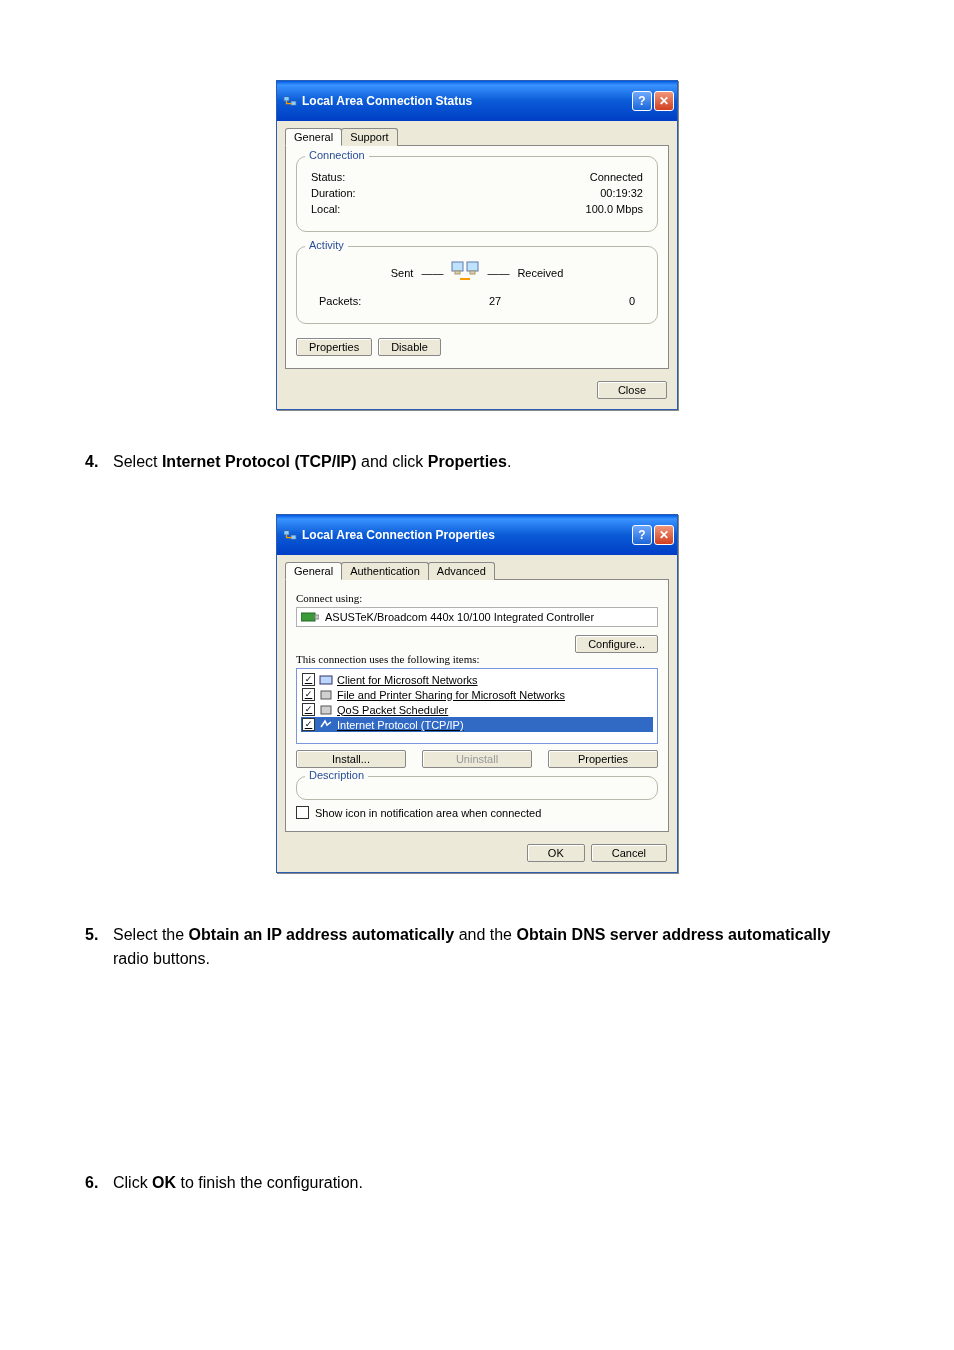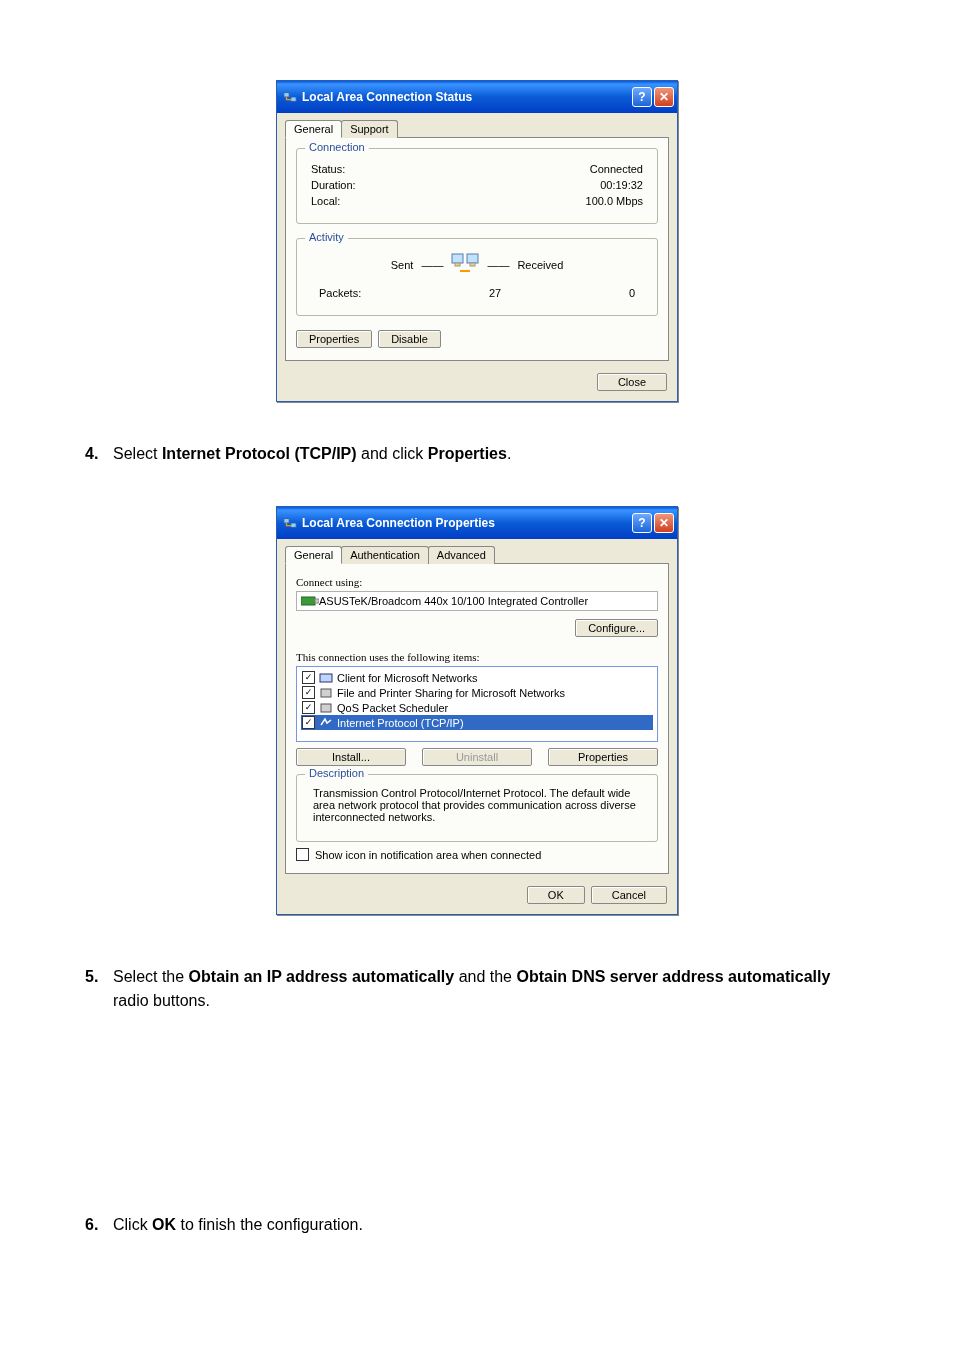--- a/index.html
+++ b/index.html
@@ -23,21 +23,21 @@
     font-size: 11px;
     color: #000;
     box-shadow: 1px 1px 0 #888;
   }
   .titlebar {
     background: linear-gradient(to bottom, #0a246a 0%, #3a6ea5 8%, #0a246a 100%);
     background: linear-gradient(to bottom, #0058e0 0%, #3a93ff 10%, #0a5bd6 50%, #003ec6 100%);
     color: #fff;
     display: flex;
     align-items: center;
-    height: 32px;
+    height: 40px;
     padding: 0 3px 0 6px;
     font-weight: bold;
     font-size: 12px;
   }
   .titlebar-icon {
     width: 14px; height: 14px;
     margin-right: 5px;
     display: flex; align-items: center; justify-content: center;
   }
   .titlebar-icon svg { display:block; }
@@ -76,21 +76,21 @@
     z-index: 2;
   }
   .tabbody {
     border: 1px solid #888;
     margin: 0 8px 8px 8px;
     background: #fcfcf9;
     padding: 10px 10px 12px 10px;
   }
   .group {
     border: 1px solid #b8b8a8;
-    border-radius: 3px;
+    border-radius: 10px;
     padding: 10px 12px 12px 12px;
     margin-bottom: 14px;
     position: relative;
   }
   .group-title {
     position: absolute;
     top: -8px;
     left: 8px;
     background: #fcfcf9;
     padding: 0 4px;
@@ -126,35 +126,36 @@
   .footer-row {
     display:flex; justify-content:flex-end;
     padding: 4px 10px 10px 10px;
     gap:6px;
   }
   .footer-row .winbtn { padding: 2px 20px; }
   
   .win2 { width: 400px; }
   .label11 { font-size: 11px; margin: 2px 0; font-family: Liberation Serif, serif; }
   .adapter-row {
-    display:flex; align-items:center; 
+    display:flex; align-items:center; gap:6px;
     border: 1px solid #b0b0b0;
     background:#fff;
     padding: 3px 4px;
     margin: 3px 0 8px 0;
   }
   .nic-icon { width:18px; height:12px; }
   .right { display:flex; justify-content:flex-end; }
   .items-list {
     border: 1px solid #7a96df;
     background:#fff;
     padding: 3px 4px;
     margin: 3px 0 6px 0;
     height: 68px;
     overflow: hidden;
+    text-decoration: underline;
   }
   .item {
     display:flex; align-items:center; gap:4px;
     font-size: 11px;
     padding: 1px 1px;
   }
   .item.sel {
     background:#316ac5;
     color:#fff;
   }
@@ -301,21 +302,21 @@
           <svg viewBox="0 0 18 12" width="18" height="12">
             <rect x="0" y="2" width="14" height="8" fill="#3a9a3a" stroke="#246824"></rect>
             <rect x="14" y="4" width="4" height="4" fill="#c8c8c8" stroke="#888"></rect>
           </svg>
         </span>
         <span>ASUSTeK/Broadcom 440x 10/100 Integrated Controller</span>
       </div>
       <div class="right">
         <span class="winbtn">Configure...</span>
       </div>
-      <div class="label11" style="margin-top:14px;">This connection uses the following items:</div>
+      <div class="label11" style="margin-top:0;">This connection uses the following items:</div>
       <div class="items-list">
         <div class="item">
           <span class="chk checked"></span>
           <span class="item-icon">
             <svg viewBox="0 0 14 12" width="14" height="12">
                 <rect x="1" y="2" width="12" height="8" fill="#bcd6ff" stroke="#336"></rect>
               </svg>
           </span>
           <span>Client for Microsoft Networks</span>
         </div>
@@ -347,21 +348,20 @@
           <span>Internet Protocol (TCP/IP)</span>
         </div>
       </div>
       <div class="btnrow3">
         <span class="winbtn">Install...</span>
         <span class="winbtn-dis">Uninstall</span>
         <span class="winbtn">Properties</span>
       </div>
       <div class="group" style="margin-bottom:6px;">
         <div class="group-title">Description</div>
-        <div class="descbox">Transmission Control Protocol/Internet Protocol. The default wide area network protocol that provides communication across diverse interconnected networks.</div>
       </div>
       <div class="notif-row">
         <span class="chk"></span>
         <span>Show icon in notification area when connected</span>
       </div>
     </div>
     <div class="footer-row">
       <span class="winbtn">OK</span>
       <span class="winbtn">Cancel</span>
     </div>

